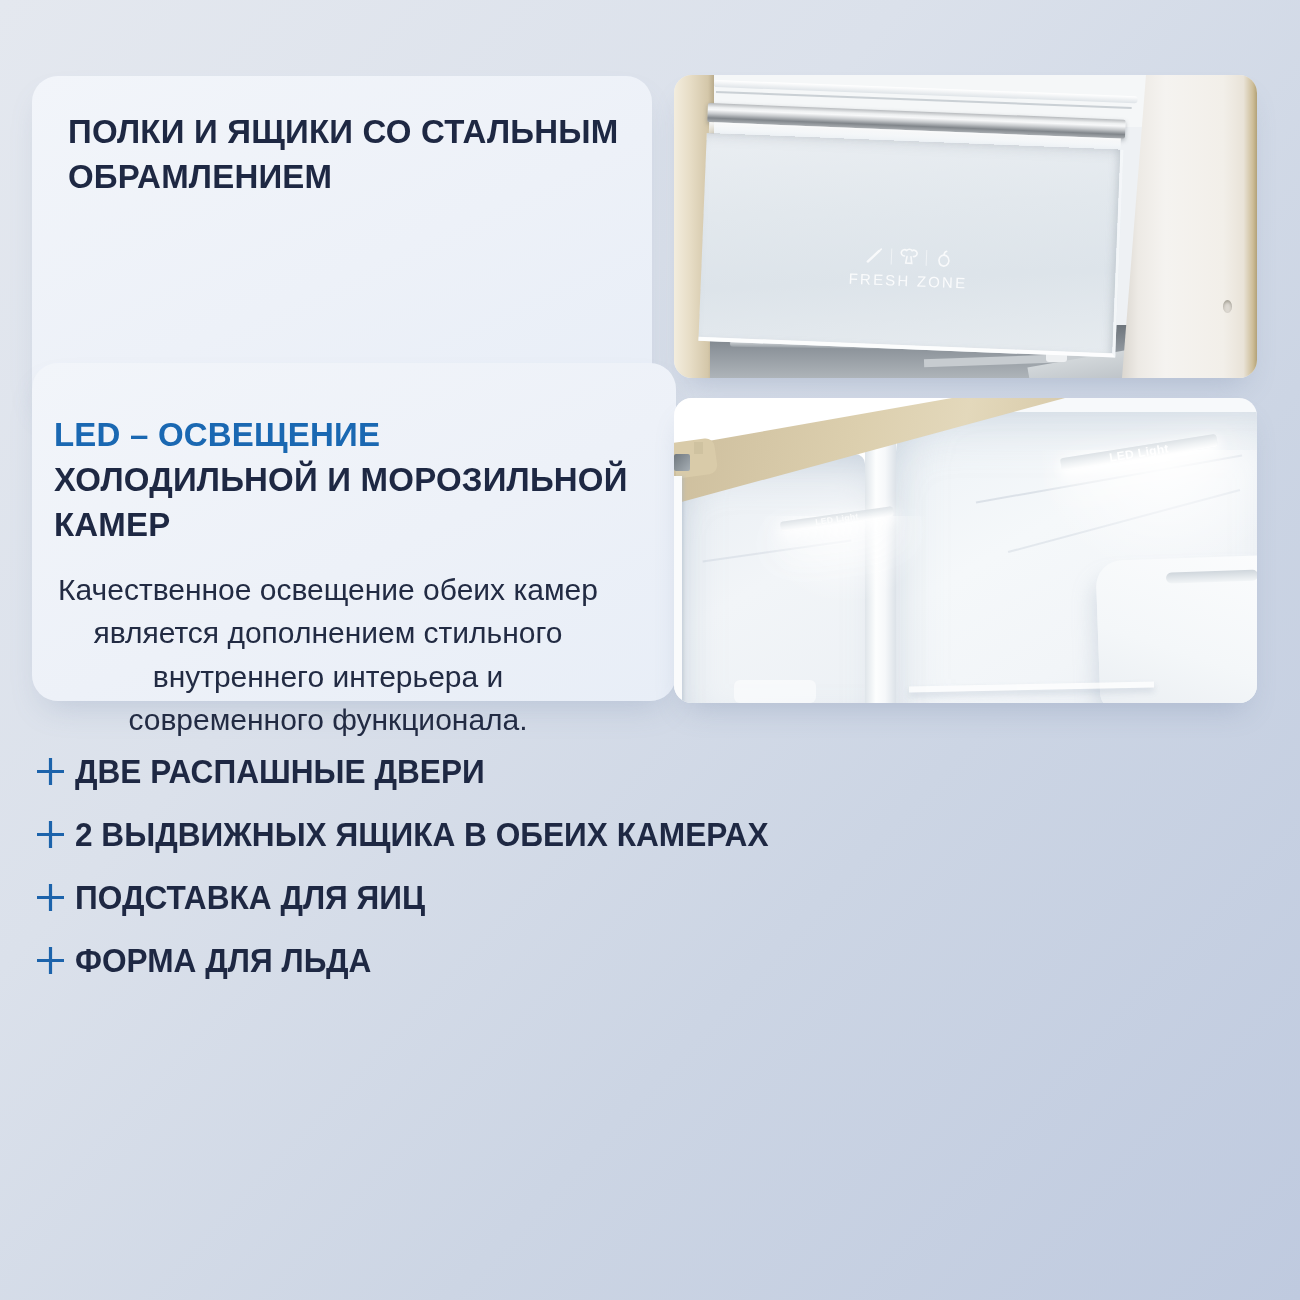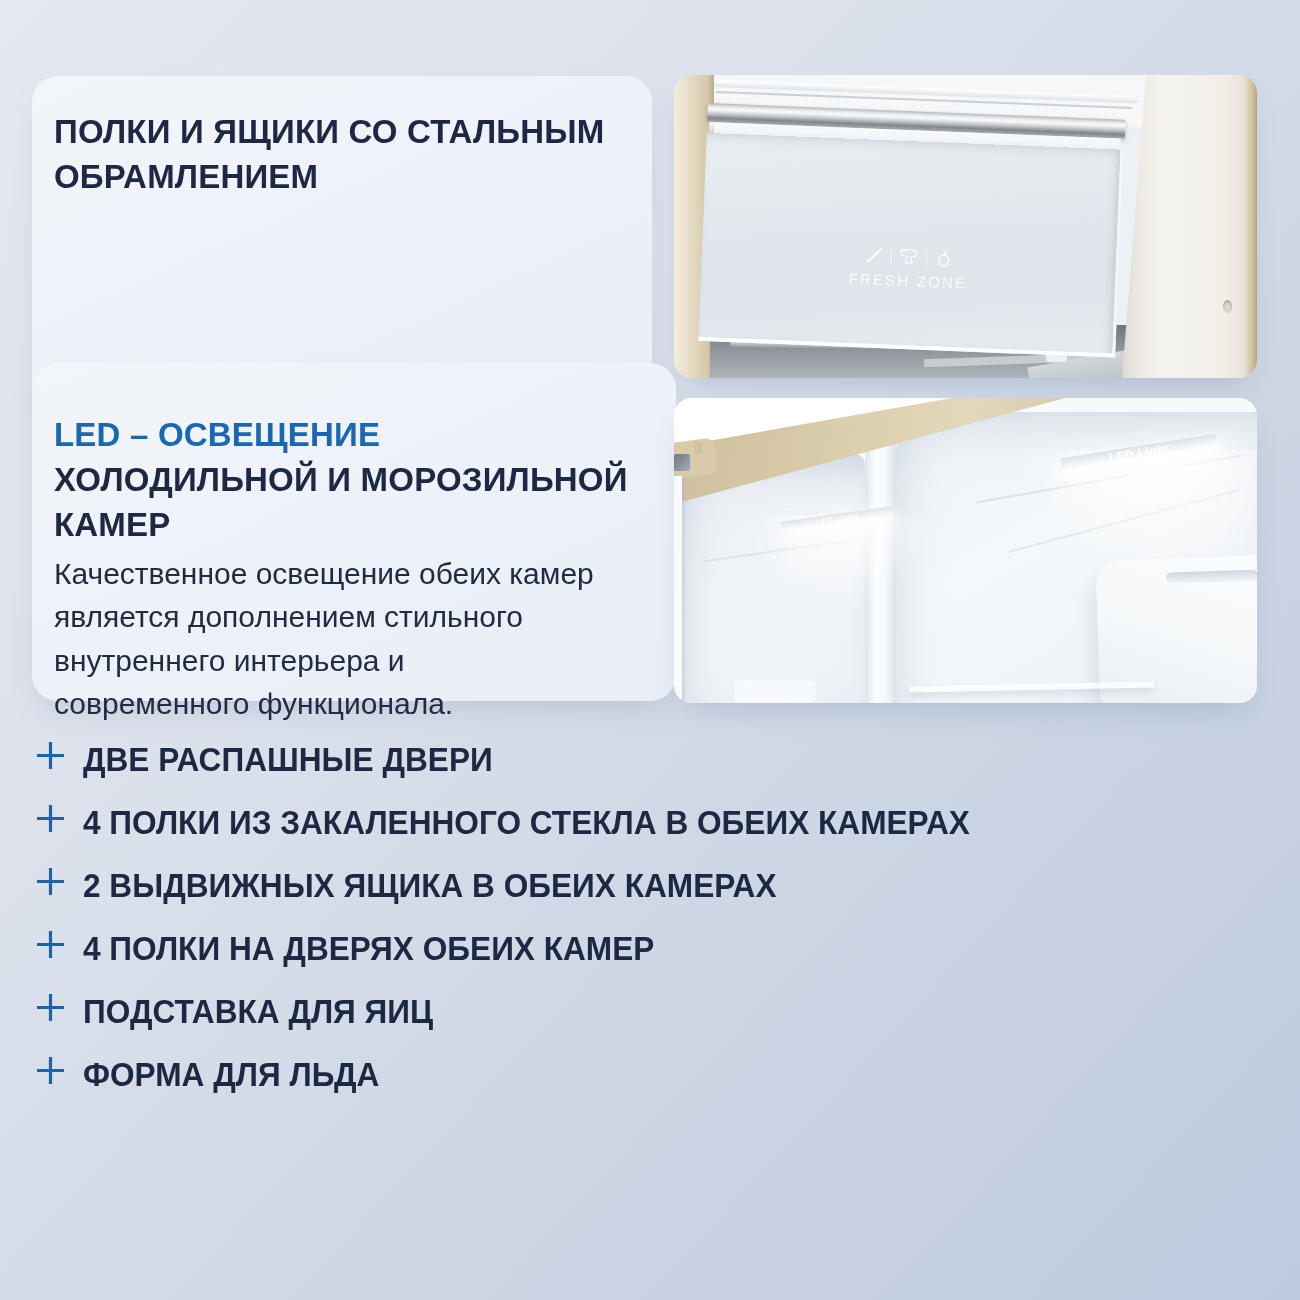--- a/index.html
+++ b/index.html
@@ -7,32 +7,32 @@
     position:relative;width:1300px;height:1300px;overflow:hidden;
     background:linear-gradient(133deg,#e4e8ef 0%,#dbe1eb 36%,#ccd5e4 66%,#bfcadf 100%);
     font-family:"Liberation Sans","DejaVu Sans",sans-serif;
   }
   
   .card{
     position:absolute;box-sizing:border-box;border-radius:26px;
     background:linear-gradient(155deg,#f2f5fa 0%,#edf1f8 55%,#e8eef7 100%);
     box-shadow:0 16px 32px -12px rgba(105,125,160,.28);
   }
-  .card1{left:32px;top:76px;width:620px;height:332px;padding:34px 28px 0 22px;}
+  .card1{left:32px;top:76px;width:620px;height:332px;padding:34px 28px 0 36px;}
   .card2{left:32px;top:363px;width:644px;height:338px;padding:50px 28px 0 22px;}
   .card h2{margin:0;font-size:33px;line-height:1.36;font-weight:700;color:#1e2843;letter-spacing:.2px;}
   .card1 h2{max-width:575px;}
   .card2 h2{max-width:588px;}
   .hl{color:#1a68b2;}
   .card .body{font-size:30px;line-height:1.45;color:#222b43;}
   .card1 .body{margin-top:24px;max-width:480px;}
-  .card2 .body{margin-top:4px;max-width:548px;}
+  .card2 .body{margin-top:20px;max-width:548px;text-align:center;}
   
   .features{position:absolute;left:35px;top:740px;margin:0;padding:0;list-style:none;}
-  .feature{display:flex;height:63px;gap:17px;}
+  .feature{display:flex;align-items:center;height:63px;gap:9px;}
   .plus{width:31px;height:31px;flex:none;}
   .feature-label{
     font-size:34px;font-weight:700;color:#1e2843;white-space:nowrap;
     transform:scaleX(.93);transform-origin:0 50%;
   }
   
   .photo{position:absolute;border-radius:18px;overflow:hidden;
     box-shadow:0 16px 30px -12px rgba(105,125,160,.32);}
   .photo *{position:absolute;}
   .photo1{left:674px;top:75px;width:583px;height:303px;background:#eef1f4;}
@@ -204,38 +204,26 @@
     <li class="feature">
       <svg class="plus" viewBox="0 0 31 31" fill="none" stroke="#1c63ab" stroke-width="3.2">
           <path d="M15.5 2 v27 M2 15.5 h27"></path>
         </svg>
       <span class="feature-label">ДВЕ РАСПАШНЫЕ ДВЕРИ</span>
     </li>
     <li class="feature">
       <svg class="plus" viewBox="0 0 31 31" fill="none" stroke="#1c63ab" stroke-width="3.2">
           <path d="M15.5 2 v27 M2 15.5 h27"></path>
         </svg>
-      <span class="feature-label">4 ПОЛКИ ИЗ ЗАКАЛЕННОГО СТЕКЛА В ОБЕИХ КАМЕРАХ</span>
-    </li>
-    <li class="feature">
-      <svg class="plus" viewBox="0 0 31 31" fill="none" stroke="#1c63ab" stroke-width="3.2">
-          <path d="M15.5 2 v27 M2 15.5 h27"></path>
-        </svg>
       <span class="feature-label">2 ВЫДВИЖНЫХ ЯЩИКА В ОБЕИХ КАМЕРАХ</span>
     </li>
     <li class="feature">
       <svg class="plus" viewBox="0 0 31 31" fill="none" stroke="#1c63ab" stroke-width="3.2">
           <path d="M15.5 2 v27 M2 15.5 h27"></path>
         </svg>
-      <span class="feature-label">4 ПОЛКИ НА ДВЕРЯХ ОБЕИХ КАМЕР</span>
-    </li>
-    <li class="feature">
-      <svg class="plus" viewBox="0 0 31 31" fill="none" stroke="#1c63ab" stroke-width="3.2">
-          <path d="M15.5 2 v27 M2 15.5 h27"></path>
-        </svg>
       <span class="feature-label">ПОДСТАВКА ДЛЯ ЯИЦ</span>
     </li>
     <li class="feature">
       <svg class="plus" viewBox="0 0 31 31" fill="none" stroke="#1c63ab" stroke-width="3.2">
           <path d="M15.5 2 v27 M2 15.5 h27"></path>
         </svg>
       <span class="feature-label">ФОРМА ДЛЯ ЛЬДА</span>
     </li>
   </ul>
 

